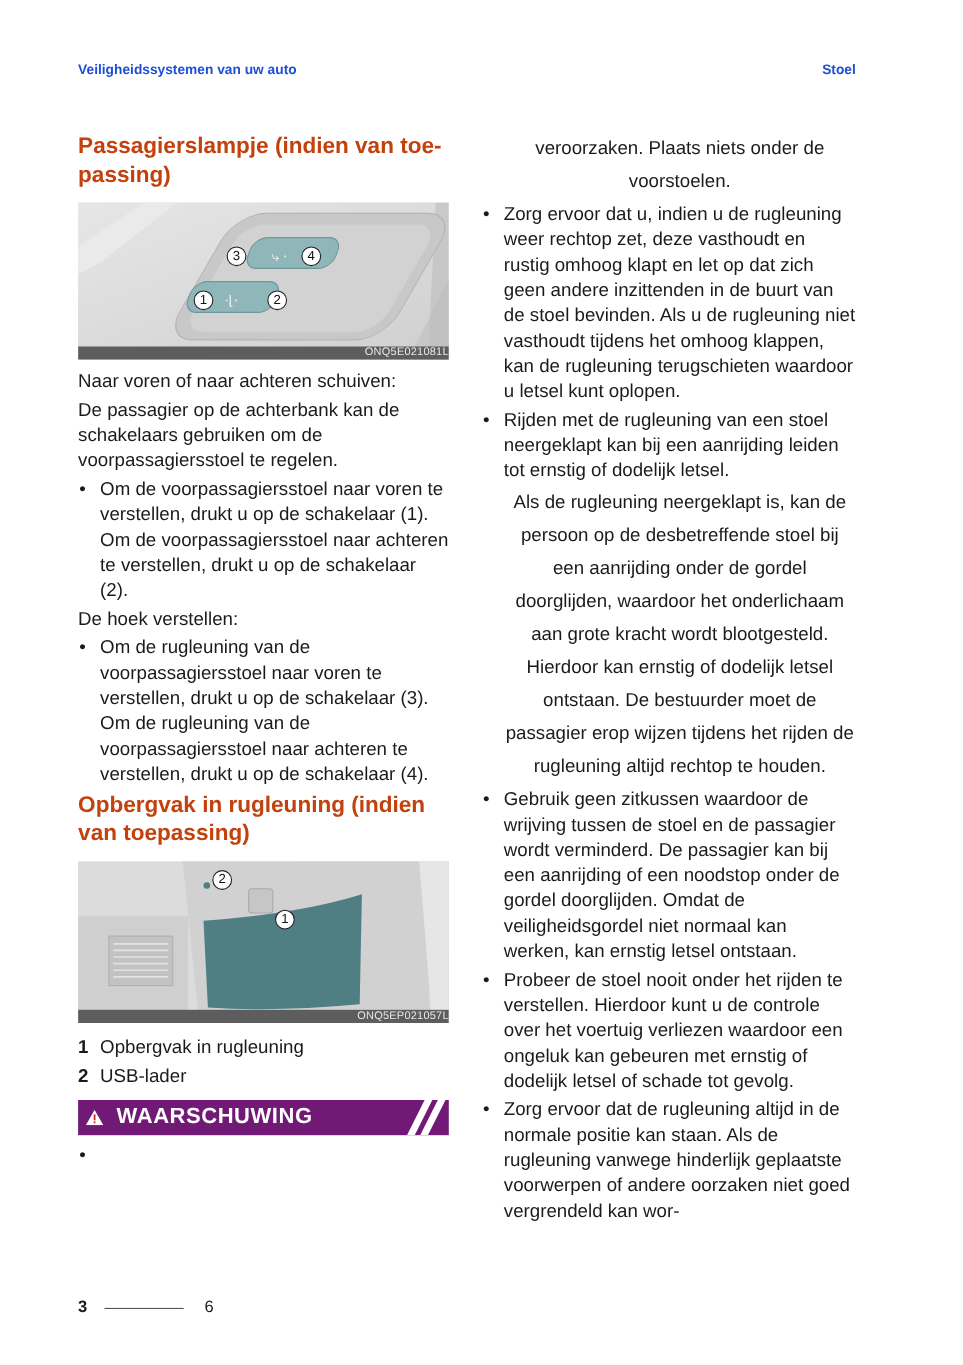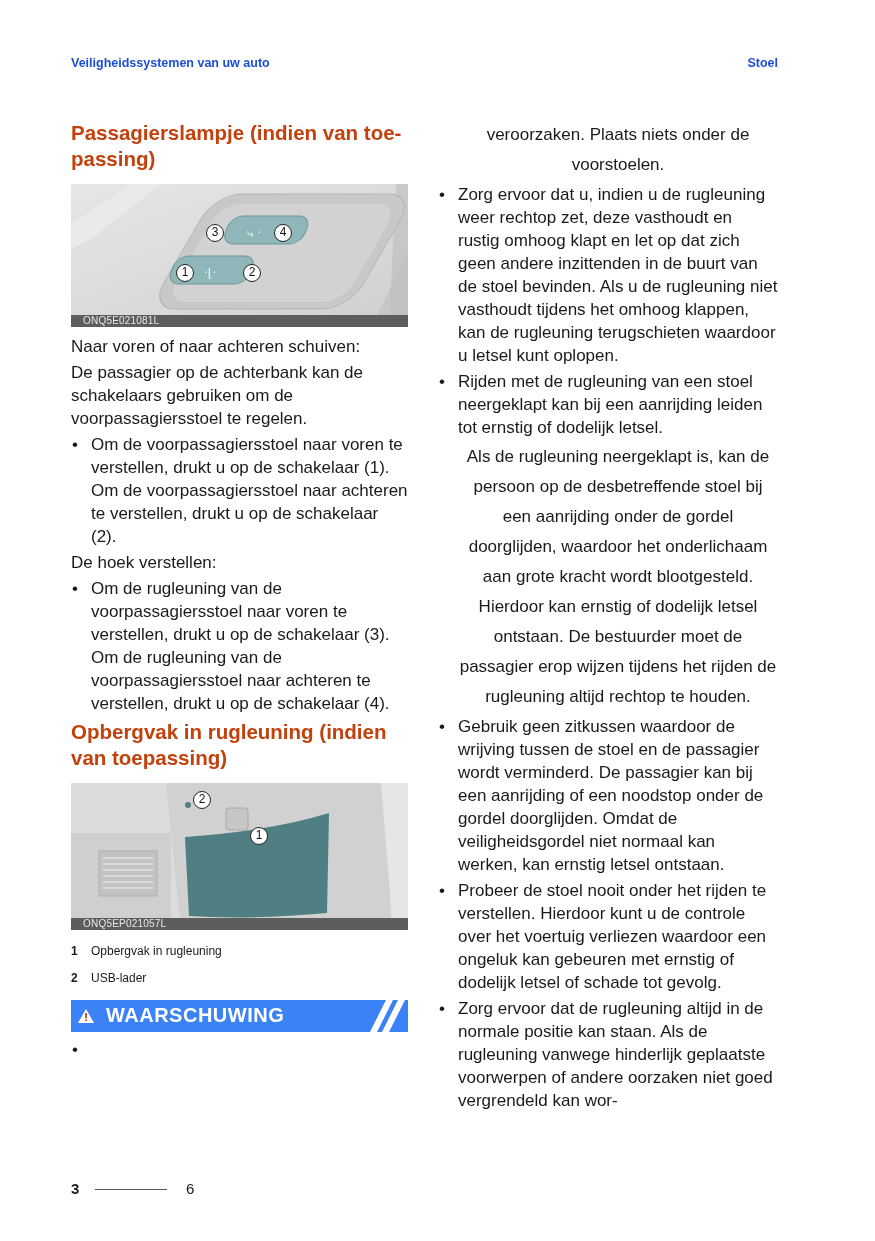--- a/index.html
+++ b/index.html
@@ -17,32 +17,32 @@
 
   .h2 { font-size: 20.5px; font-weight: bold; line-height: 26px; color: #c2410c; margin-bottom: 12px; }
 
   .para { font-size: 17px; line-height: 23px; color: #1a1a1a; margin-bottom: 3px; }
   .bullet { position: relative; padding-left: 20px; font-size: 17px; line-height: 23px; margin-bottom: 3px; }
   .bullet .dot { position: absolute; left: 1px; top: 0; }
   .cont { padding-left: 20px; font-size: 17px; line-height: 30px; margin-bottom: 3px; text-align: center; }
 
   .figure { position: relative; width: 337px; overflow: hidden; margin-bottom: 8px; }
   .figure .caption { position: absolute; left: 0; right: 0; bottom: 0; height: 12px; background: #5d5d5d;
-    color: #e8e8e8; font-size: 10px; line-height: 12px; text-align: left; letter-spacing: 0.2px; padding-left: 12px; }
+    color: #e8e8e8; font-size: 10px; line-height: 12px; text-align: right; letter-spacing: 0.2px; }
 
   .fig1 { height: 143px; background: linear-gradient(160deg, #e6e6e6 0%, #dcdcdc 45%, #cfcfcf 100%); }
   .fig2 { height: 147px; background: linear-gradient(170deg, #e4e4e4 0%, #d6d6d6 100%); }
 
   .num-circle { position: absolute; width: 18px; height: 18px; border-radius: 50%; background: #fff;
     border: 1.5px solid #222; font-size: 12px; line-height: 15px; text-align: center; color: #111; font-weight: normal; }
 
-  .legend-item { font-size: 12px; line-height: 27px; }
+  .legend-item { font-size: 17px; line-height: 27px; }
   .legend-item .n { font-weight: bold; display: inline-block; width: 20px; }
 
-  .warning { position: relative; height: 32px; background: #3b82f6; margin: 8px 0 6px 0; overflow: hidden; }
+  .warning { position: relative; height: 32px; background: #701a75; margin: 8px 0 6px 0; overflow: hidden; }
   .warning .tri { position: absolute; left: 7px; top: 9px; }
   .warning .txt { position: absolute; left: 35px; top: 4px; color: #fff; font-size: 20px; font-weight: bold; letter-spacing: 0.5px; }
   .warning .stripes { position: absolute; right: 0; top: 0; width: 60px; height: 32px; }
 
   .footer { position: absolute; top: 1180px; left: 71px; font-size: 15px; }
   .footer .chap { position: absolute; left: 0; top: 0; font-weight: bold; }
   .footer .rule { position: absolute; left: 24px; top: 9px; width: 72px; height: 1px; background: #555; }
   .footer .pg { position: absolute; left: 115px; top: 0; }
 </style>
 </head>

